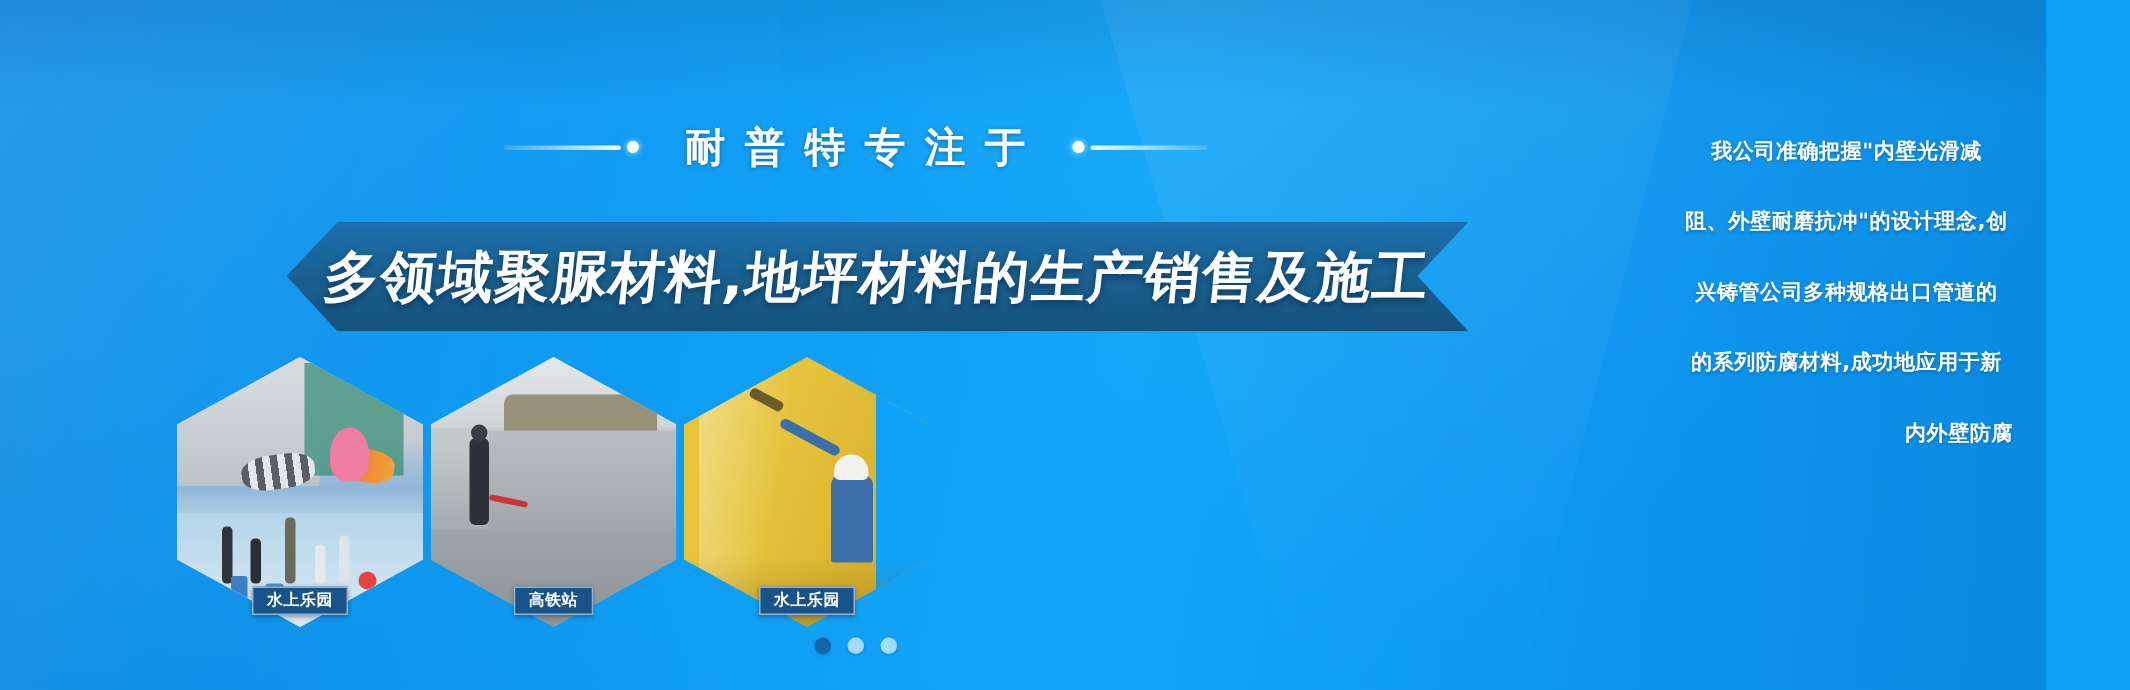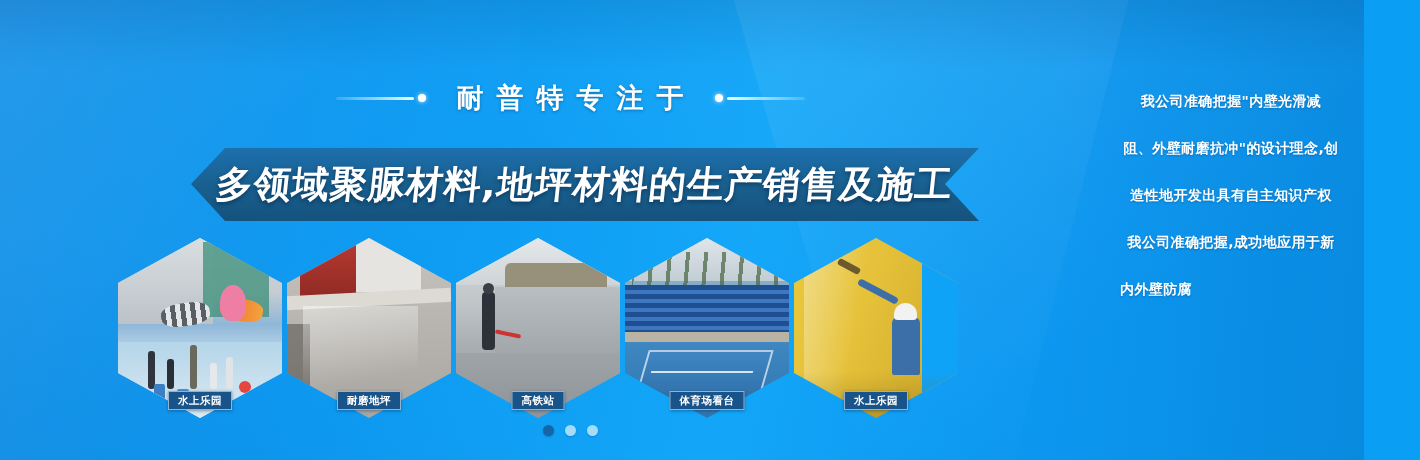--- a/index.html
+++ b/index.html
@@ -213,21 +213,21 @@
   }
   #right-column p {
     color:#ffffff;
     font-size:14px;
     font-weight:bold;
     line-height:47px;
     letter-spacing:.4px;
     font-family:"DejaVu Sans","Liberation Sans",sans-serif;
     text-shadow:0 1px 2px rgba(0,50,100,.35);
   }
-  #right-column p.last { text-align:left; }
+  #right-column p.last { text-align:right; }
 
   
   #carousel-dots {
     position:absolute; left:0; right:0; bottom:24px;
     width:1140px;
     display:flex; justify-content:center; gap:11px;
   }
   .dot {
     width:11px; height:11px; border-radius:50%;
     background:rgba(255,255,255,.62);
@@ -282,62 +282,37 @@
           <div class="p p4"></div>
             <div class="p p5"></div>
           <div class="b1"></div>
             <div class="b2"></div>
             <div class="ball"></div>
         </div>
       </div>
       <span class="hex-label">水上乐园</span>
     </div>
 
-    <div class="hex-cell">
-      <div class="hex-clip">
-        <div class="hex-photo ph-floor">
-          <div class="wallred"></div>
-            <div class="wallwhite"></div>
-          <div class="base"></div>
-            <div class="dark"></div>
-            <div class="gloss"></div>
-        </div>
-      </div>
-      <span class="hex-label">耐磨地坪</span>
-    </div>
 
     <div class="hex-cell">
       <div class="hex-clip">
         <div class="hex-photo ph-rail">
           <div class="sky"></div>
             <div class="trees"></div>
             <div class="wall"></div>
           <div class="deck"></div>
             <div class="worker"></div>
             <div class="head"></div>
             <div class="tool"></div>
         </div>
       </div>
       <span class="hex-label">高铁站</span>
     </div>
 
 
-    <div class="hex-cell">
-      <div class="hex-clip">
-        <div class="hex-photo ph-stadium">
-          <div class="sky"></div>
-            <div class="palms"></div>
-            <div class="seats"></div>
-          <div class="rail"></div>
-            <div class="court"></div>
-            <div class="line"></div>
-        </div>
-      </div>
-      <span class="hex-label">体育场看台</span>
-    </div>
 
     <div class="hex-cell">
       <div class="hex-clip">
         <div class="hex-photo ph-pipe">
           <div class="bluebg"></div>
             <div class="sheen"></div>
             <div class="shadow"></div>
           <div class="arm"></div>
             <div class="roller"></div>
           <div class="body"></div>
@@ -345,22 +320,22 @@
         </div>
       </div>
       <span class="hex-label">水上乐园</span>
     </div>
 
   </div>
 
   <div id="right-column">
     <p>我公司准确把握"内壁光滑减</p>
     <p>阻、外壁耐磨抗冲"的设计理念,创</p>
-    <p>造性地开发出具有自主知识产权</p>
-    <p>我公司准确把握,成功地应用于新</p>
+    <p>兴铸管公司多种规格出口管道的</p>
+    <p>的系列防腐材料,成功地应用于新</p>
     <p class="last">内外壁防腐</p>
   </div>
 
   <div id="carousel-dots">
     <span class="dot active"></span>
     <span class="dot"></span>
     <span class="dot"></span>
   </div>
 
 </div>

